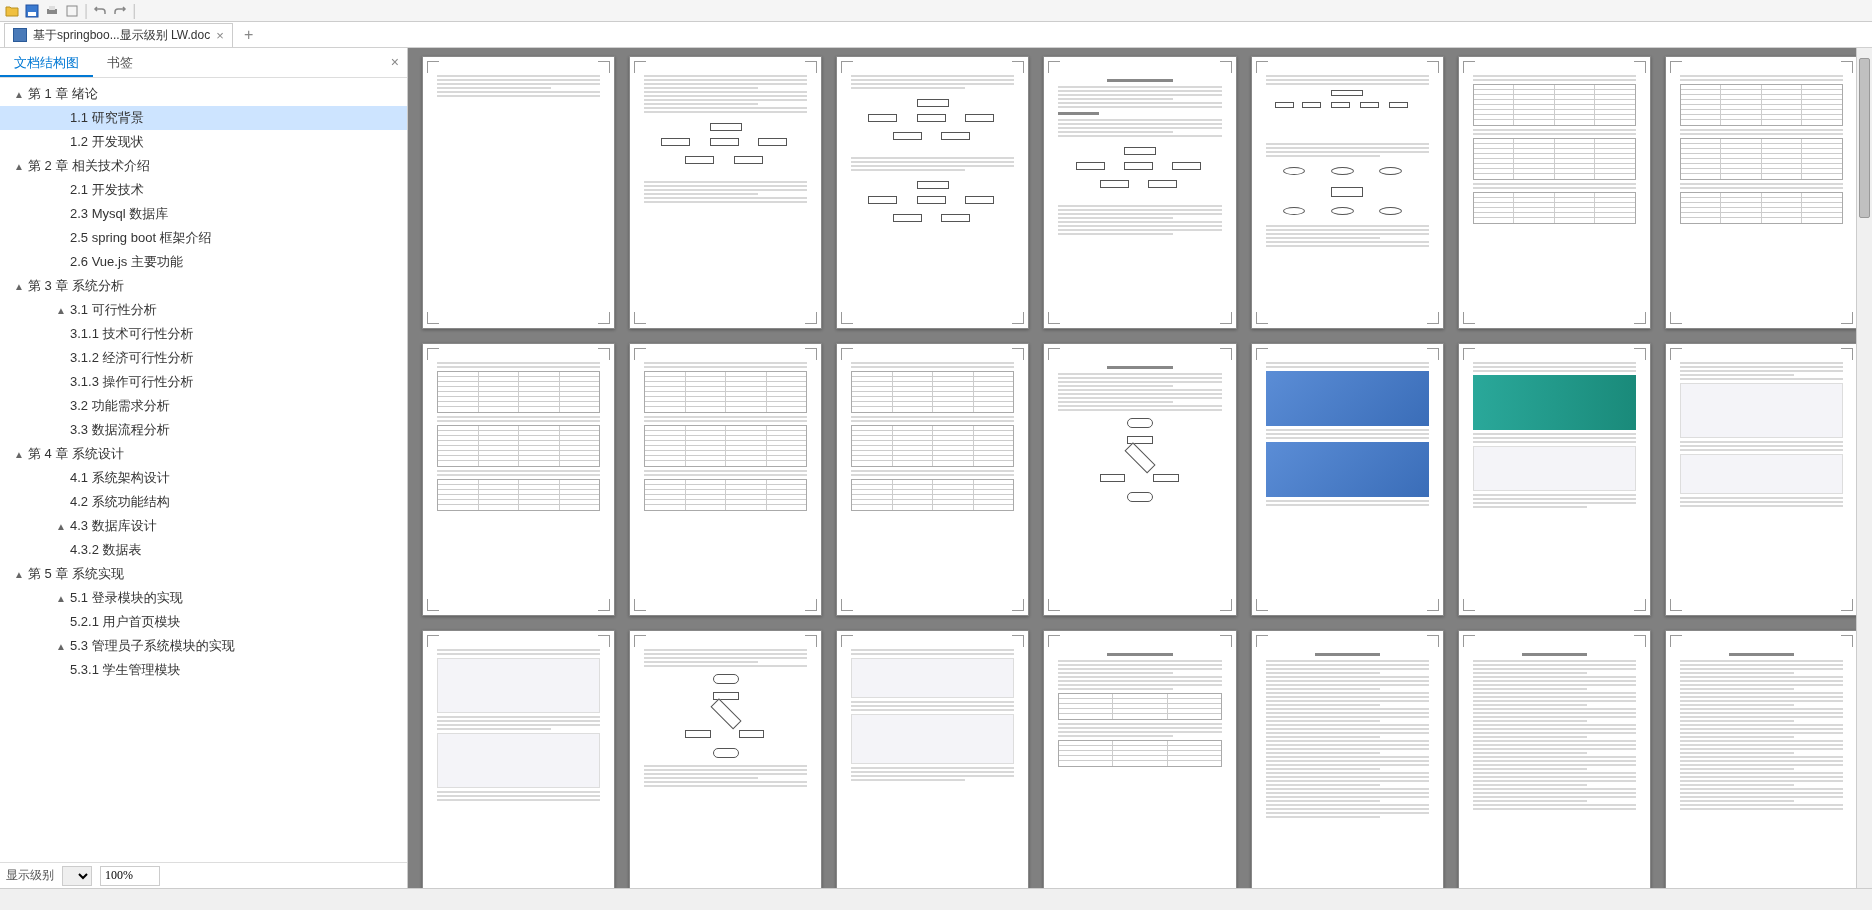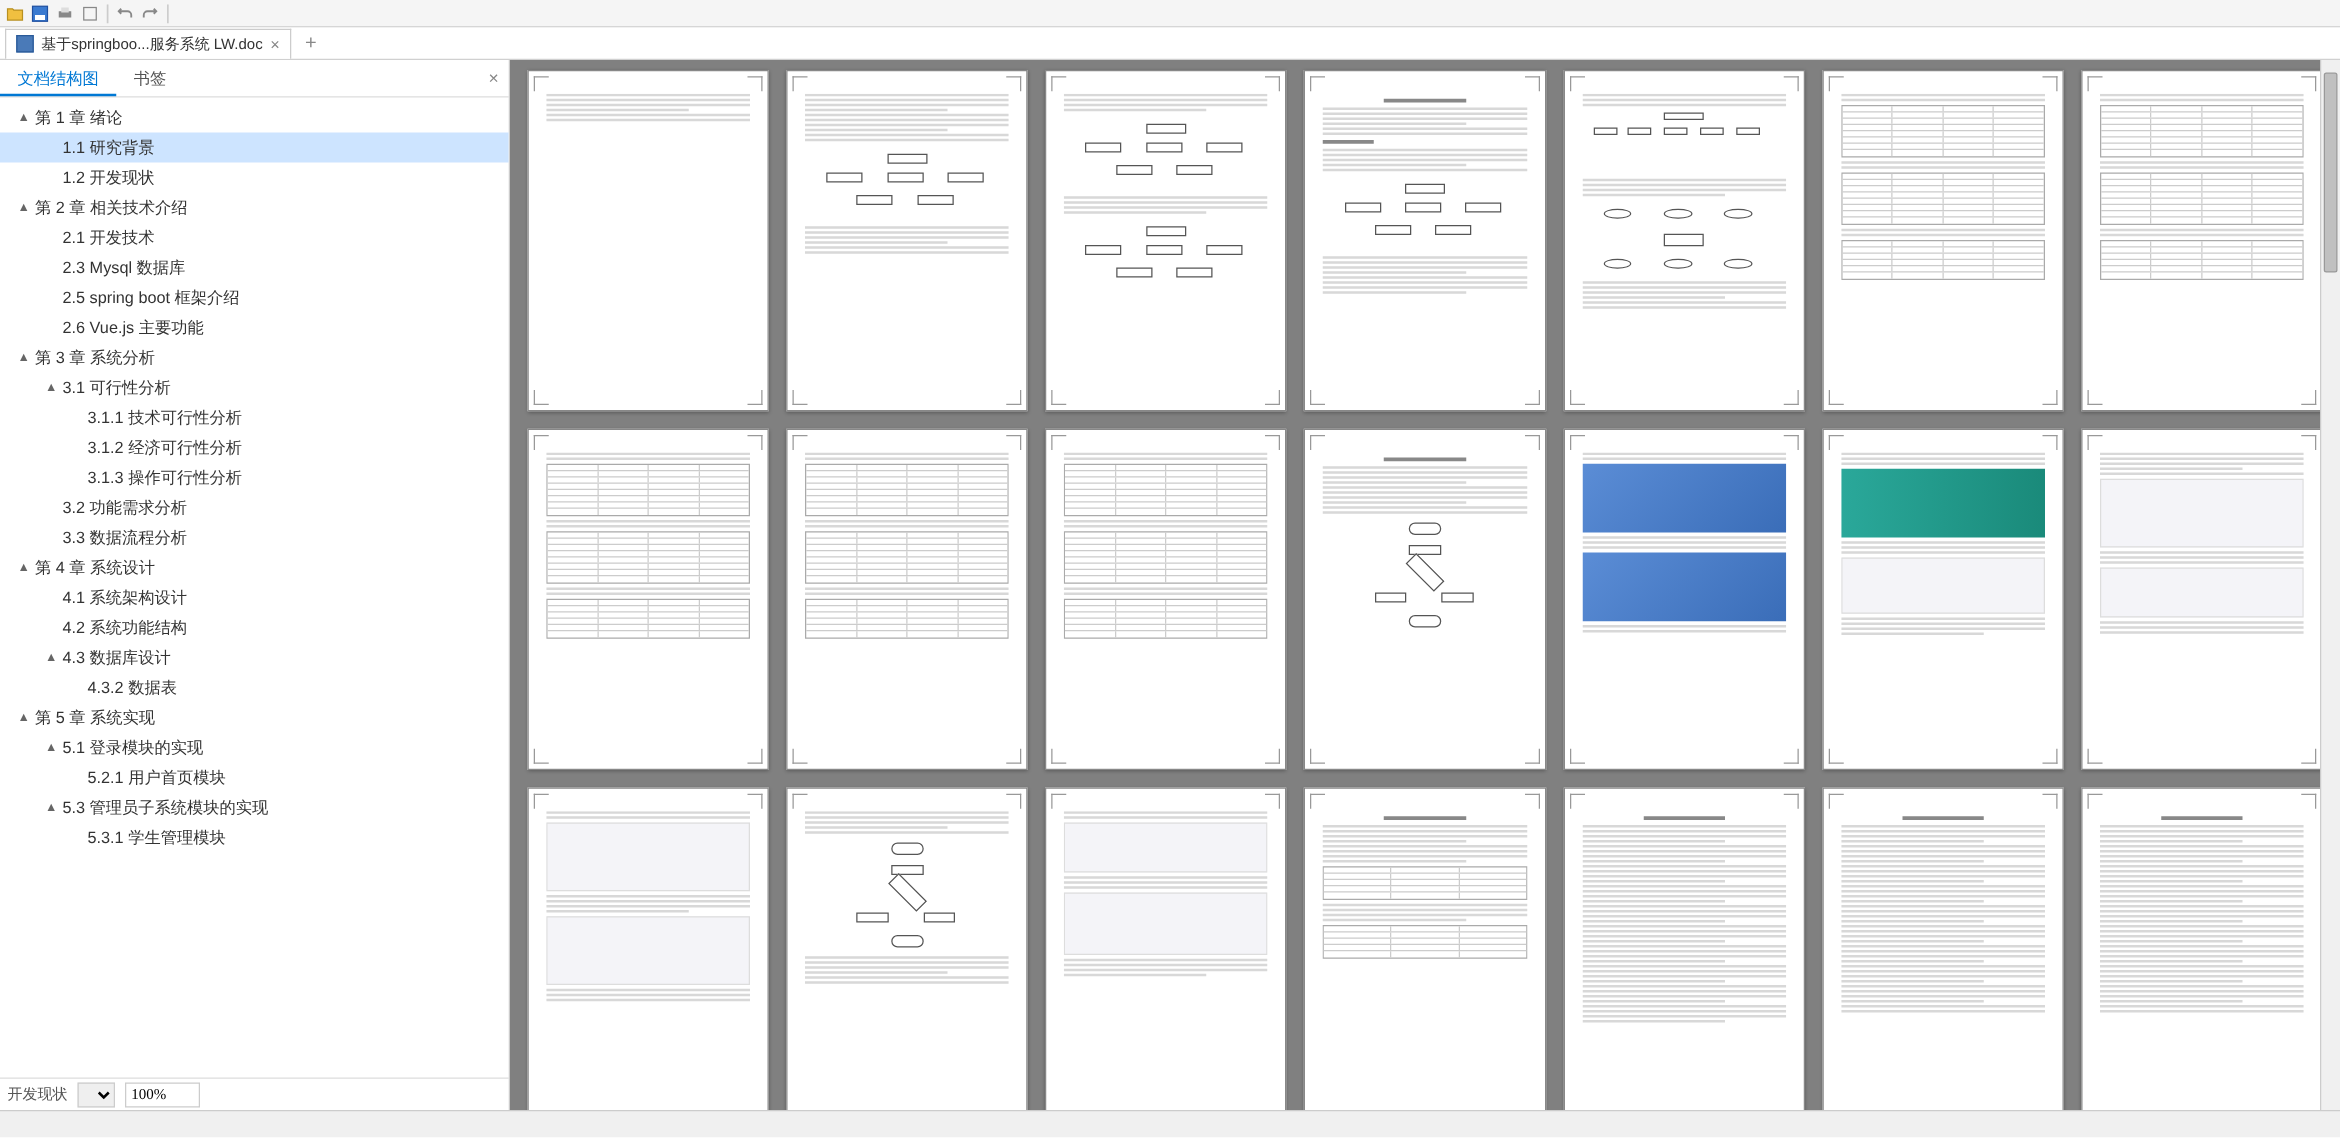--- a/index.html
+++ b/index.html
@@ -15,21 +15,21 @@
 .sidebar{width:408px;border-right:1px solid #ccc;display:flex;flex-direction:column;background:#fff}
 .sidebar-tabs{height:30px;display:flex;border-bottom:1px solid #ddd;position:relative}
 .sidebar-tab{padding:6px 14px;font-size:13px;cursor:pointer;color:#555}
 .sidebar-tab.active{color:#0078d4;border-bottom:2px solid #0078d4}
 .sidebar-close{position:absolute;right:8px;top:6px;color:#888;cursor:pointer;font-size:14px}
 .outline{flex:1;overflow-y:auto;padding:4px 0}
 .outline-item{padding:3px 8px 3px 20px;font-size:13px;color:#333;cursor:pointer;display:flex;align-items:center;white-space:nowrap}
 .outline-item.selected{background:#cde4ff}
 .outline-item .arrow{width:12px;display:inline-block;color:#666;font-size:10px;margin-right:2px}
 .outline-item.l1{padding-left:14px}
-.outline-item.l2{padding-left:36px}
+.outline-item.l2{padding-left:56px}
 .outline-item.l3{padding-left:56px}
 .sidebar-footer{height:26px;border-top:1px solid #ddd;display:flex;align-items:center;padding:0 6px;gap:8px;font-size:12px;color:#555}
 .sidebar-footer select,.sidebar-footer input{font-size:12px;height:20px;border:1px solid #ccc;padding:0 4px}
 .content{flex:1;background:#808080;overflow:auto;position:relative}
 .pages-grid{display:grid;grid-template-columns:repeat(7,1fr);gap:14px;padding:8px 14px}
 .page{background:#fff;aspect-ratio:210/297;border:1px solid #888;box-shadow:0 1px 3px rgba(0,0,0,0.3);padding:6px;font-size:3px;color:#666;overflow:hidden;position:relative}
 .page-corner{position:absolute;width:12px;height:12px}
 .page-corner.tl{top:4px;left:4px;border-top:1px solid #999;border-left:1px solid #999}
 .page-corner.tr{top:4px;right:4px;border-top:1px solid #999;border-right:1px solid #999}
 .page-corner.bl{bottom:4px;left:4px;border-bottom:1px solid #999;border-left:1px solid #999}
@@ -88,21 +88,21 @@
       <svg width="14" height="14" viewBox="0 0 14 14">
         <path fill="none" stroke="#888" stroke-width="1.5" d="M10 7l2-2-2-2M12 5H5a3 3 0 00-3 3v2"></path>
       </svg>
     </span>
   <span style="color:#ccc">|</span>
 </div>
 
 <div class="tabs-bar">
   <div class="file-tab">
     <span class="doc-icon"></span>
-    <span>基于springboo...服务系统 LW.doc</span>
+    <span>基于springboo...显示级别 LW.doc</span>
     <span class="close">×</span>
   </div>
   <div class="new-tab">+</div>
 </div>
 
 <div class="main">
   <div class="sidebar">
     <div class="sidebar-tabs">
       <div class="sidebar-tab active">文档结构图</div>
       <div class="sidebar-tab">书签</div>
@@ -129,21 +129,21 @@
         <div class="outline-item l2"><span class="arrow"></span>4.2  系统功能结构</div>
         <div class="outline-item l2"><span class="arrow">▲</span>4.3  数据库设计</div>
         <div class="outline-item l3"><span class="arrow"></span>4.3.2 数据表</div>
         <div class="outline-item l1"><span class="arrow">▲</span>第 5 章  系统实现</div>
         <div class="outline-item l2"><span class="arrow">▲</span>5.1  登录模块的实现</div>
         <div class="outline-item l3"><span class="arrow"></span>5.2.1   用户首页模块</div>
         <div class="outline-item l2"><span class="arrow">▲</span>5.3  管理员子系统模块的实现</div>
         <div class="outline-item l3"><span class="arrow"></span>5.3.1 学生管理模块</div>
       </div>
     <div class="sidebar-footer">
-      <span>开发现状</span>
+      <span>显示级别</span>
       <select><option></option></select>
       <input type="text" style="width: 60px; font-family: Liberation Serif, serif;" value="100%">
     </div>
   </div>
 
   <div class="content">
     <div class="pages-grid" id="pages-grid">
         <div class="page">
           <div class="page-corner tl"></div>
           <div class="page-corner tr"></div>

